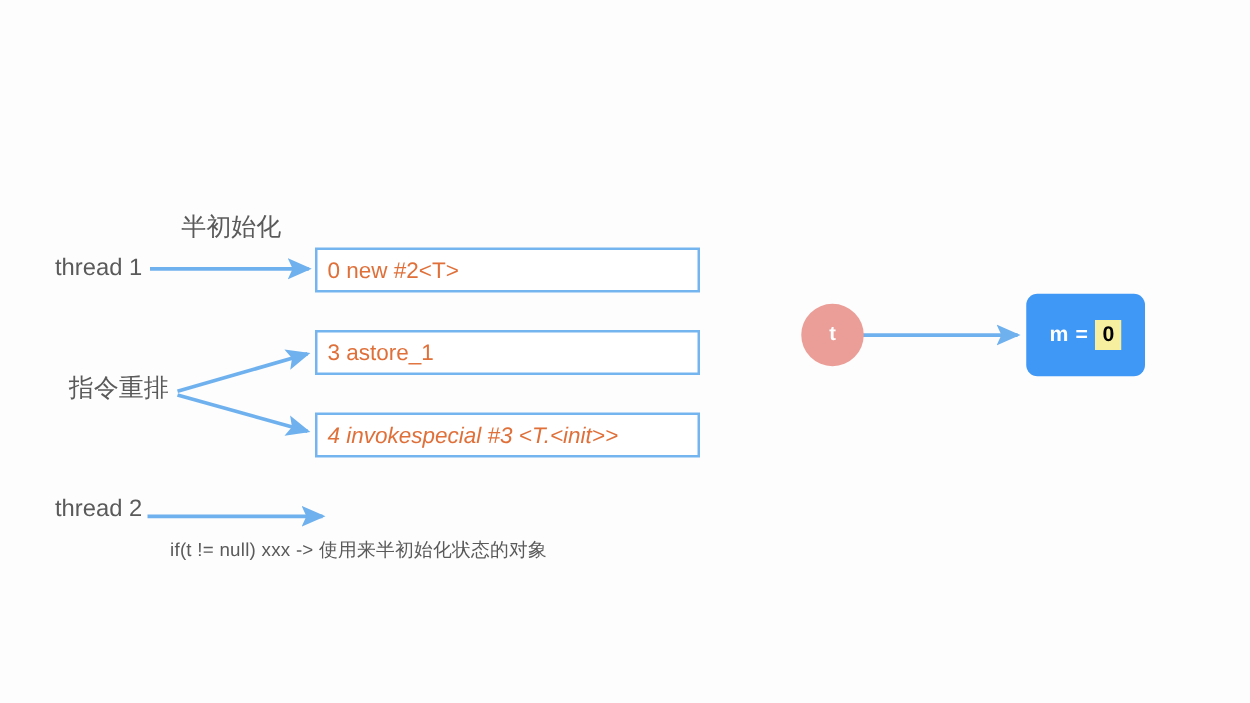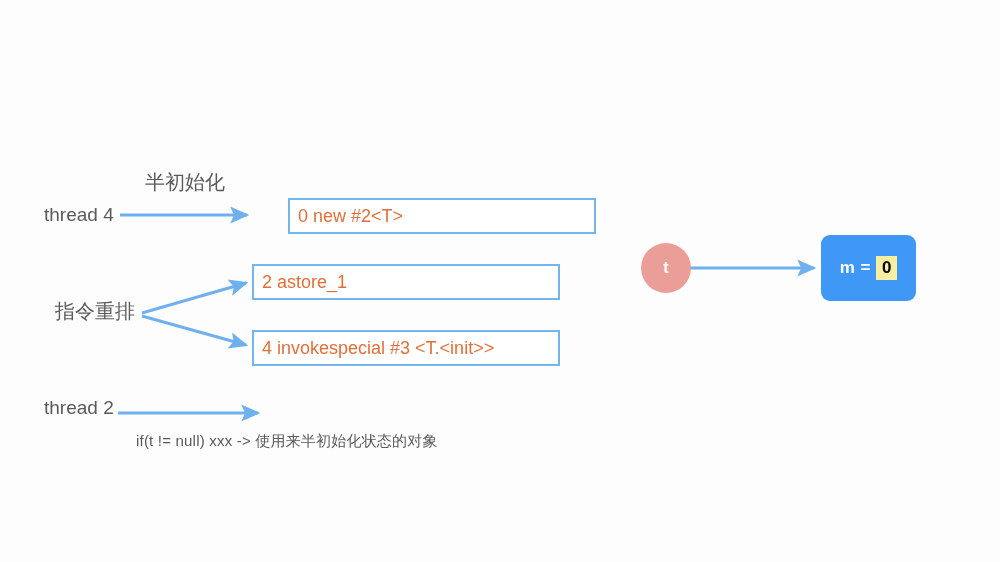--- a/index.html
+++ b/index.html
@@ -56,23 +56,23 @@
     display: flex;
     align-items: center;
   }
   .instr-box .instr-text {
     color: #e0703a;
     font-size: 18px;
     padding-left: 8px;
     white-space: nowrap;
     line-height: 1;
   }
-  .instr-box-0 { top: 198px; margin-left: 36px; }
+  .instr-box-0 { top: 198px; }
   .instr-box-1 { top: 264px; }
-  .instr-box-2 { top: 330px; }
+  .instr-box-2 { top: 330px; font-style: italic; }
 
   
   .ref-circle {
     position: absolute;
     left: 641px;
     top: 243px;
     width: 50px;
     height: 50px;
     border-radius: 50%;
     background: #eb9e97;
@@ -127,34 +127,34 @@
 
     <line x1="142" y1="316" x2="246" y2="345" stroke="#6fb1ee" stroke-width="3" marker-end="url(#ah)"></line>
 
     <line x1="118" y1="413" x2="258" y2="413" stroke="#6fb1ee" stroke-width="3" marker-end="url(#ah)"></line>
 
     <line x1="690" y1="268" x2="814" y2="268" stroke="#6fb1ee" stroke-width="3" marker-end="url(#ah)"></line>
   </svg>
 
   <div class="label label-halfinit">半初始化</div>
 
-  <div class="label label-thread1">thread 4</div>
+  <div class="label label-thread1">thread 1</div>
 
   <div class="label label-reorder">指令重排</div>
 
   <div class="label label-thread2">thread 2</div>
 
   <div class="label label-check">if(t != null)  xxx -&gt;  使用来半初始化状态的对象</div>
 
   <div class="instr-box instr-box-0">
     <span class="instr-text">0 new #2&lt;T&gt;</span>
   </div>
 
   <div class="instr-box instr-box-1">
-    <span class="instr-text">2 astore_1</span>
+    <span class="instr-text">3 astore_1</span>
   </div>
 
   <div class="instr-box instr-box-2">
     <span class="instr-text">4 invokespecial #3 &lt;T.&lt;init&gt;&gt;</span>
   </div>
 
   <div class="ref-circle">t</div>
 
   <div class="obj-box">
     <span class="field-name">m =</span>

